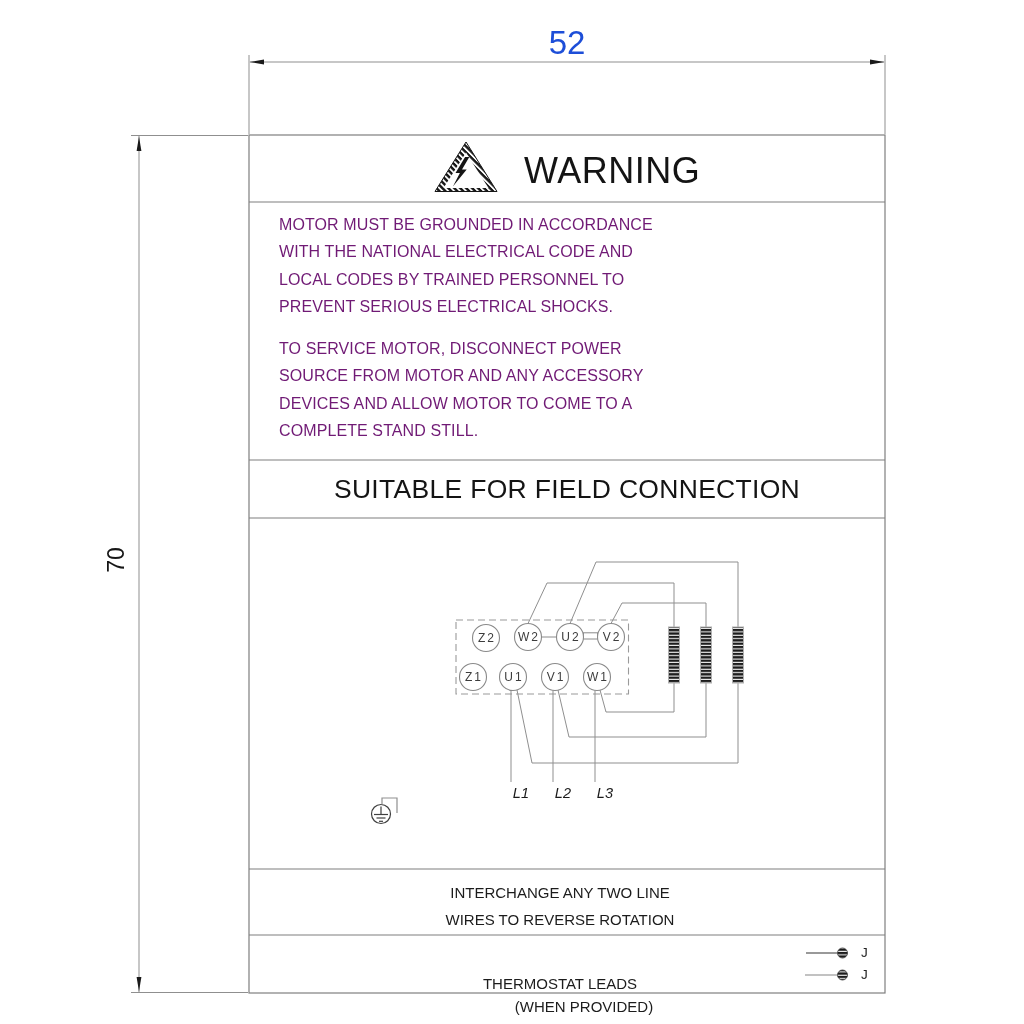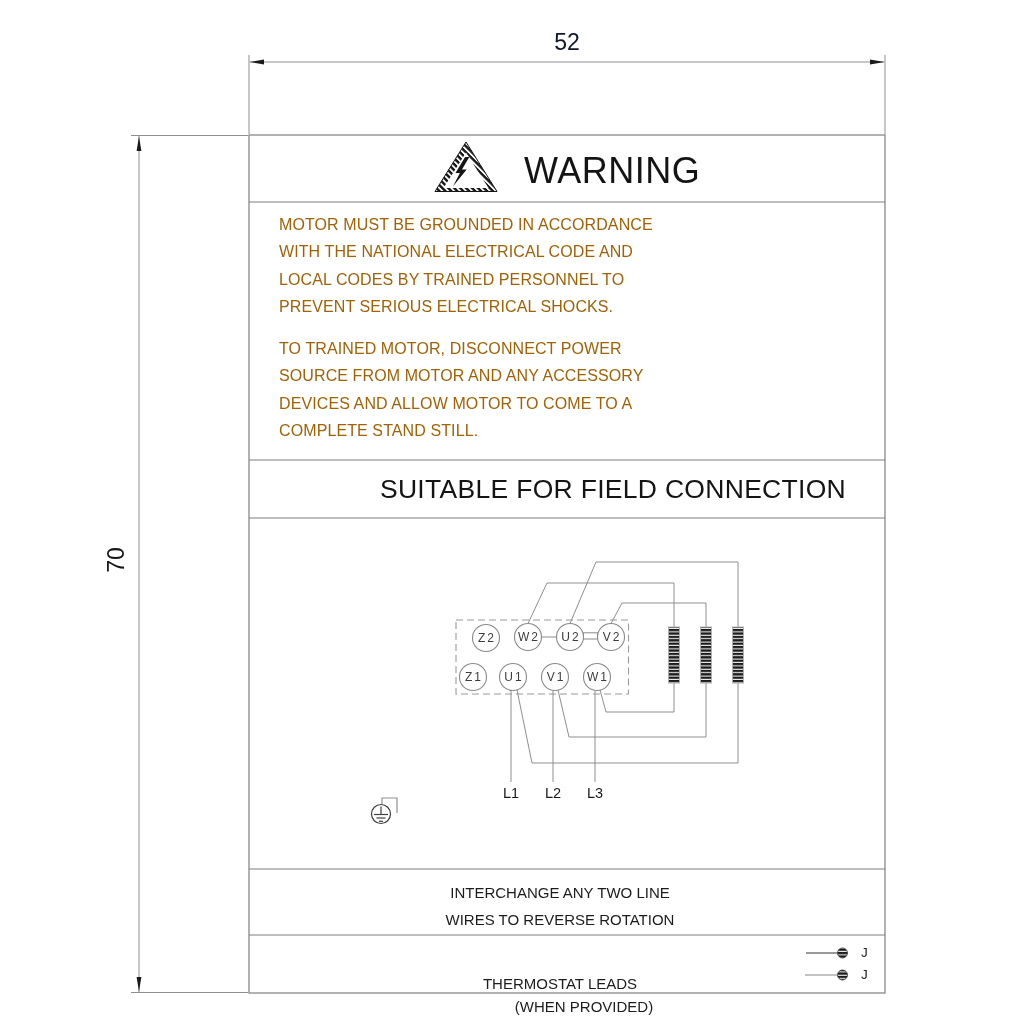--- a/index.html
+++ b/index.html
@@ -1,27 +1,27 @@
 <!DOCTYPE html>
 <html><head>
 <meta charset="utf-8">
 <style>
   html,body{margin:0;padding:0;background:#ffffff;width:1024px;height:1024px;overflow:hidden;}
   body{font-family:"Liberation Sans","DejaVu Sans",sans-serif;color:#1a1a1a;position:relative;}
   .abs{position:absolute;}
   #linework{position:absolute;left:0;top:0;width:1024px;height:1024px;}
-  .dim-num{font-size:23px;color:#0f172a;}
+  .dim-num{font-size:33px;color:#1d4ed8;}
   .dim-num-v{font-size:23px;color:#161616;transform:rotate(-90deg);}
   .warn-title{font-size:36px;letter-spacing:.5px;color:#141414;margin-left:16px;}
-  .body-text{font-size:16px;line-height:27.4px;letter-spacing:.1px;color:#a16207;white-space:nowrap;}
+  .body-text{font-size:16px;line-height:27.4px;letter-spacing:.1px;color:#701a75;white-space:nowrap;}
   .body-text span{display:block;}
-  .suitable{font-size:26.5px;letter-spacing:.3px;color:#141414;display:flex;align-items:center;justify-content:center;padding-left:46px;}
+  .suitable{font-size:26.5px;letter-spacing:.3px;color:#141414;display:flex;align-items:center;justify-content:center;}
   .foot{font-size:15px;text-align:center;color:#1c1c1c;}
   .term-label{width:40px;height:14px;line-height:14px;text-align:center;font-size:12px;letter-spacing:2px;padding-left:2px;box-sizing:border-box;color:#3c3c3c;}
-  .line-label{width:36px;text-align:center;font-size:14.5px;color:#1a1a1a;}
+  .line-label{width:36px;text-align:right;font-size:14.5px;color:#1a1a1a;font-style:italic;}
   .j-label{font-size:13.5px;color:#222;}
 </style>
 </head>
 <body>
 
 <svg id="linework" viewBox="0 0 1024 1024" xmlns="http://www.w3.org/2000/svg">
   <defs>
     <pattern id="hatch45" width="4.2" height="4.2" patternUnits="userSpaceOnUse" patternTransform="rotate(45 466 167)">
       <rect x="0" y="0" width="4.2" height="4.2" fill="#ffffff"></rect>
       <rect x="0" y="0" width="4.2" height="2.4" fill="#161616"></rect>
@@ -120,21 +120,21 @@
 <div class="abs warn-title" style="left:508px;top:150px;">WARNING</div>
 
 <div class="abs body-text" style="left:279px;top:211px;">
   <span>MOTOR MUST BE GROUNDED IN ACCORDANCE</span>
   <span>WITH THE NATIONAL ELECTRICAL CODE AND</span>
   <span>LOCAL CODES BY TRAINED PERSONNEL TO</span>
   <span>PREVENT SERIOUS ELECTRICAL SHOCKS.</span>
 </div>
 
 <div class="abs body-text" style="left:279px;top:335px;">
-  <span>TO TRAINED MOTOR, DISCONNECT POWER</span>
+  <span>TO SERVICE MOTOR, DISCONNECT POWER</span>
   <span>SOURCE FROM MOTOR AND ANY ACCESSORY</span>
   <span>DEVICES AND ALLOW MOTOR TO COME TO A</span>
   <span>COMPLETE STAND STILL.</span>
 </div>
 
 <div class="abs suitable" style="left:249px;top:461px;width:636px;height:56px;">SUITABLE FOR FIELD CONNECTION</div>
 
 <div class="abs term-label" style="left:466px;top:631px;">Z2</div>
 <div class="abs term-label" style="left:508px;top:630px;">W2</div>
 <div class="abs term-label" style="left:550px;top:630px;">U2</div>

